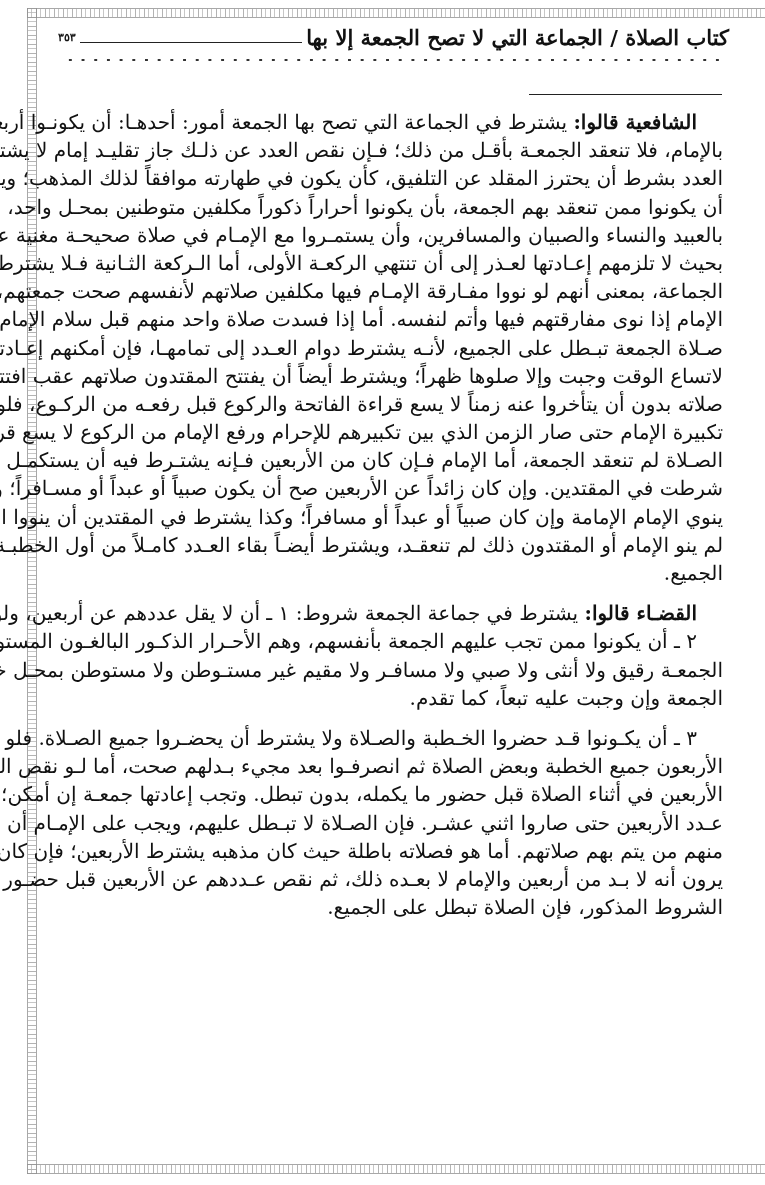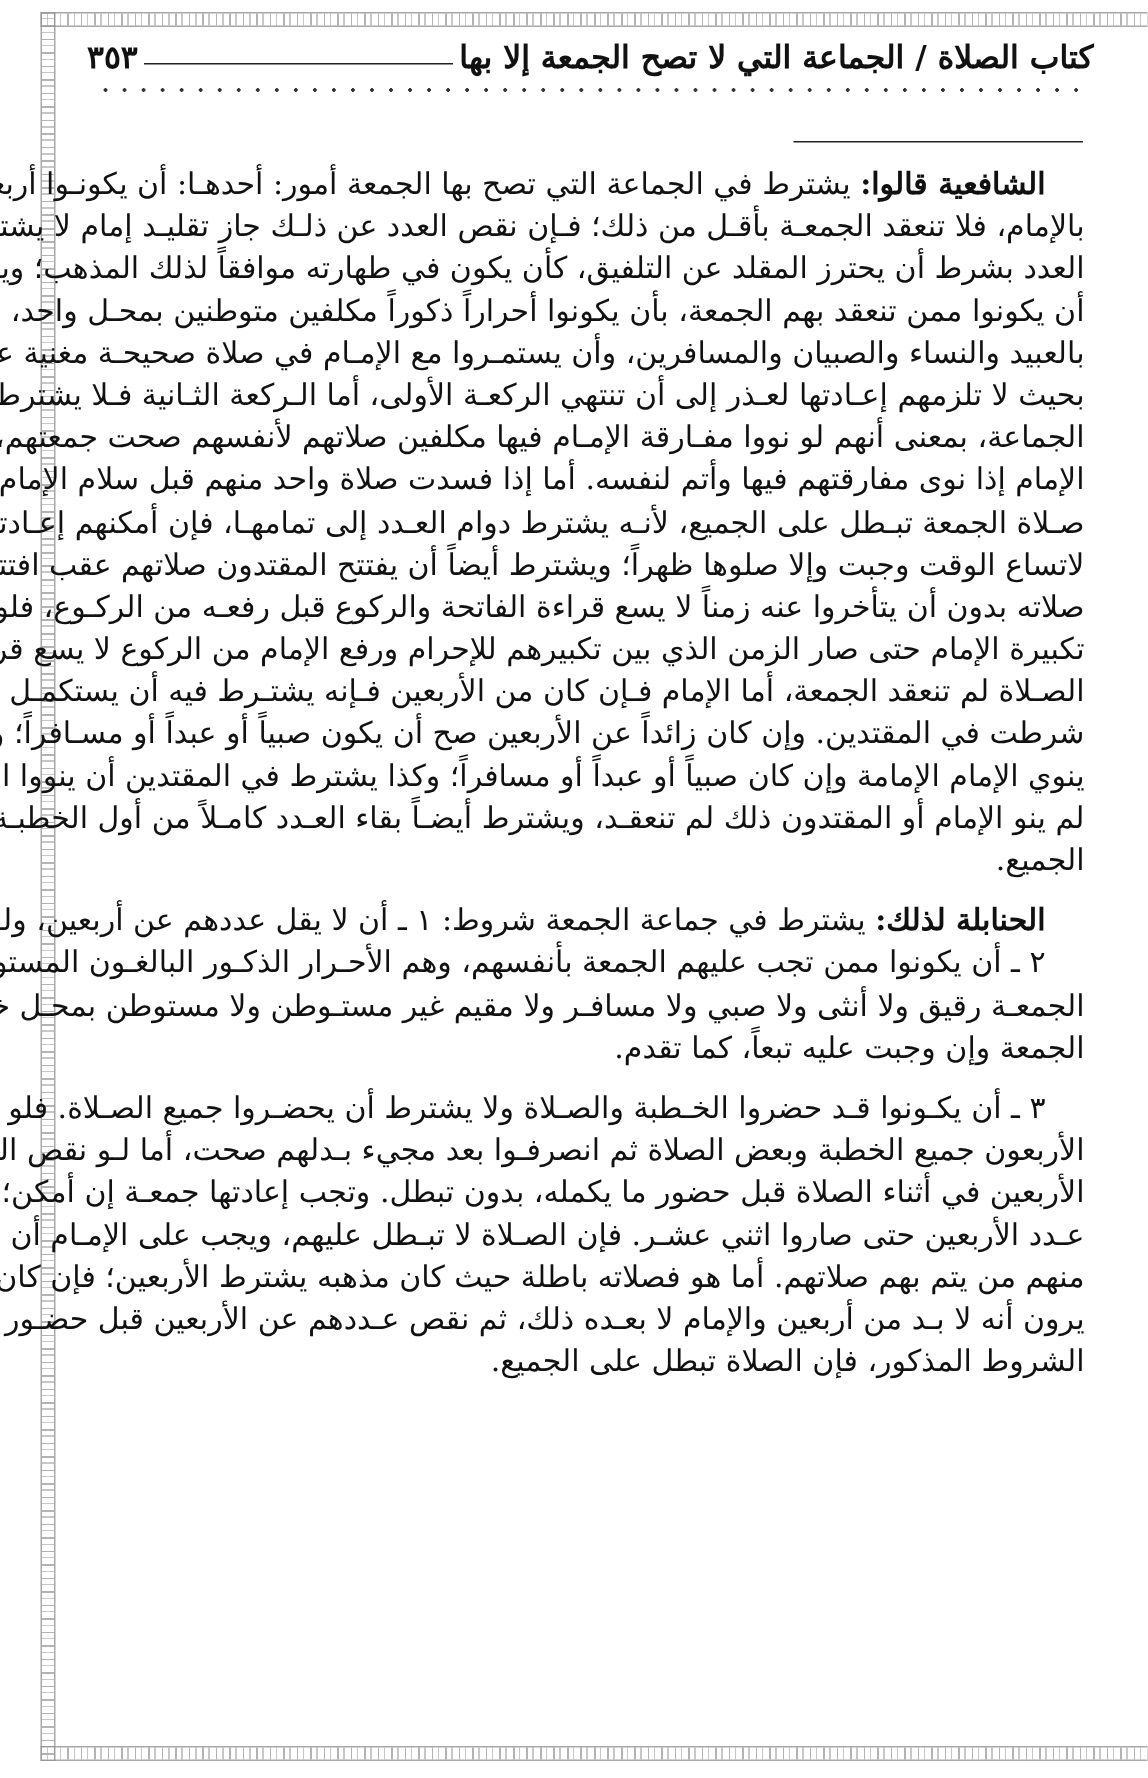--- a/index.html
+++ b/index.html
@@ -74,21 +74,21 @@
       font-weight: bold;
       white-space: nowrap;
       line-height: 24px;
     }
     .head-rule {
       flex: 1;
       border-bottom: 1.4px solid #222;
       margin: 0 4px 7px 4px;
     }
     .page-number {
-      font-size: 21px;
+      font-size: 11px;
       font-weight: bold;
       line-height: 24px;
       white-space: nowrap;
     }
     .dot-leader {
       position: absolute;
       left: 64px;
       right: 42px;
       top: 58px;
       height: 4px;
@@ -170,21 +170,21 @@
     <span class="line">الصـلاة لم تنعقد الجمعة، أما الإمام فـإن كان من الأربعين فـإنه يشتـرط فيه أن يستكمـل الشروط التي</span>
     <span class="line">شرطت في المقتدين. وإن كان زائداً عن الأربعين صح أن يكون صبياً أو عبداً أو مسـافراً؛ ويشتـرط أن</span>
     <span class="line">ينوي الإمام الإمامة وإن كان صبياً أو عبداً أو مسافراً؛ وكذا يشترط في المقتدين أن ينووا الاقتداء. فـإن</span>
     <span class="line">لم ينو الإمام أو المقتدون ذلك لم تنعقـد، ويشترط أيضـاً بقاء العـدد كامـلاً من أول الخطبـة إلى انتهاء</span>
     <span class="line last">الجميع.</span>
   </div>
 
   <div class="para-gap"></div>
 
   <div>
-    <span class="line indent last"><span class="lead">الحنابلة لذلك:</span><span> يشترط في جماعة الجمعة شروط: ١ ـ أن لا يقل عددهم عن أربعين، ولو بإمام.</span></span>
+    <span class="line indent last"><span class="lead">القضـاء قالوا:</span><span> يشترط في جماعة الجمعة شروط: ١ ـ أن لا يقل عددهم عن أربعين، ولو بإمام.</span></span>
   </div>
 
   <div>
     <span class="line indent">٢ ـ أن يكونوا ممن تجب عليهم الجمعة بأنفسهم، وهم الأحـرار الذكـور البالغـون المستوطنـون</span>
     <span class="line">الجمعـة رقيق ولا أنثى ولا صبي ولا مسافـر ولا مقيم غير مستـوطن ولا مستوطن بمحـل خـارج عن بلد</span>
     <span class="line last">الجمعة وإن وجبت عليه تبعاً، كما تقدم.</span>
   </div>
 
   <div class="para-gap"></div>
 

